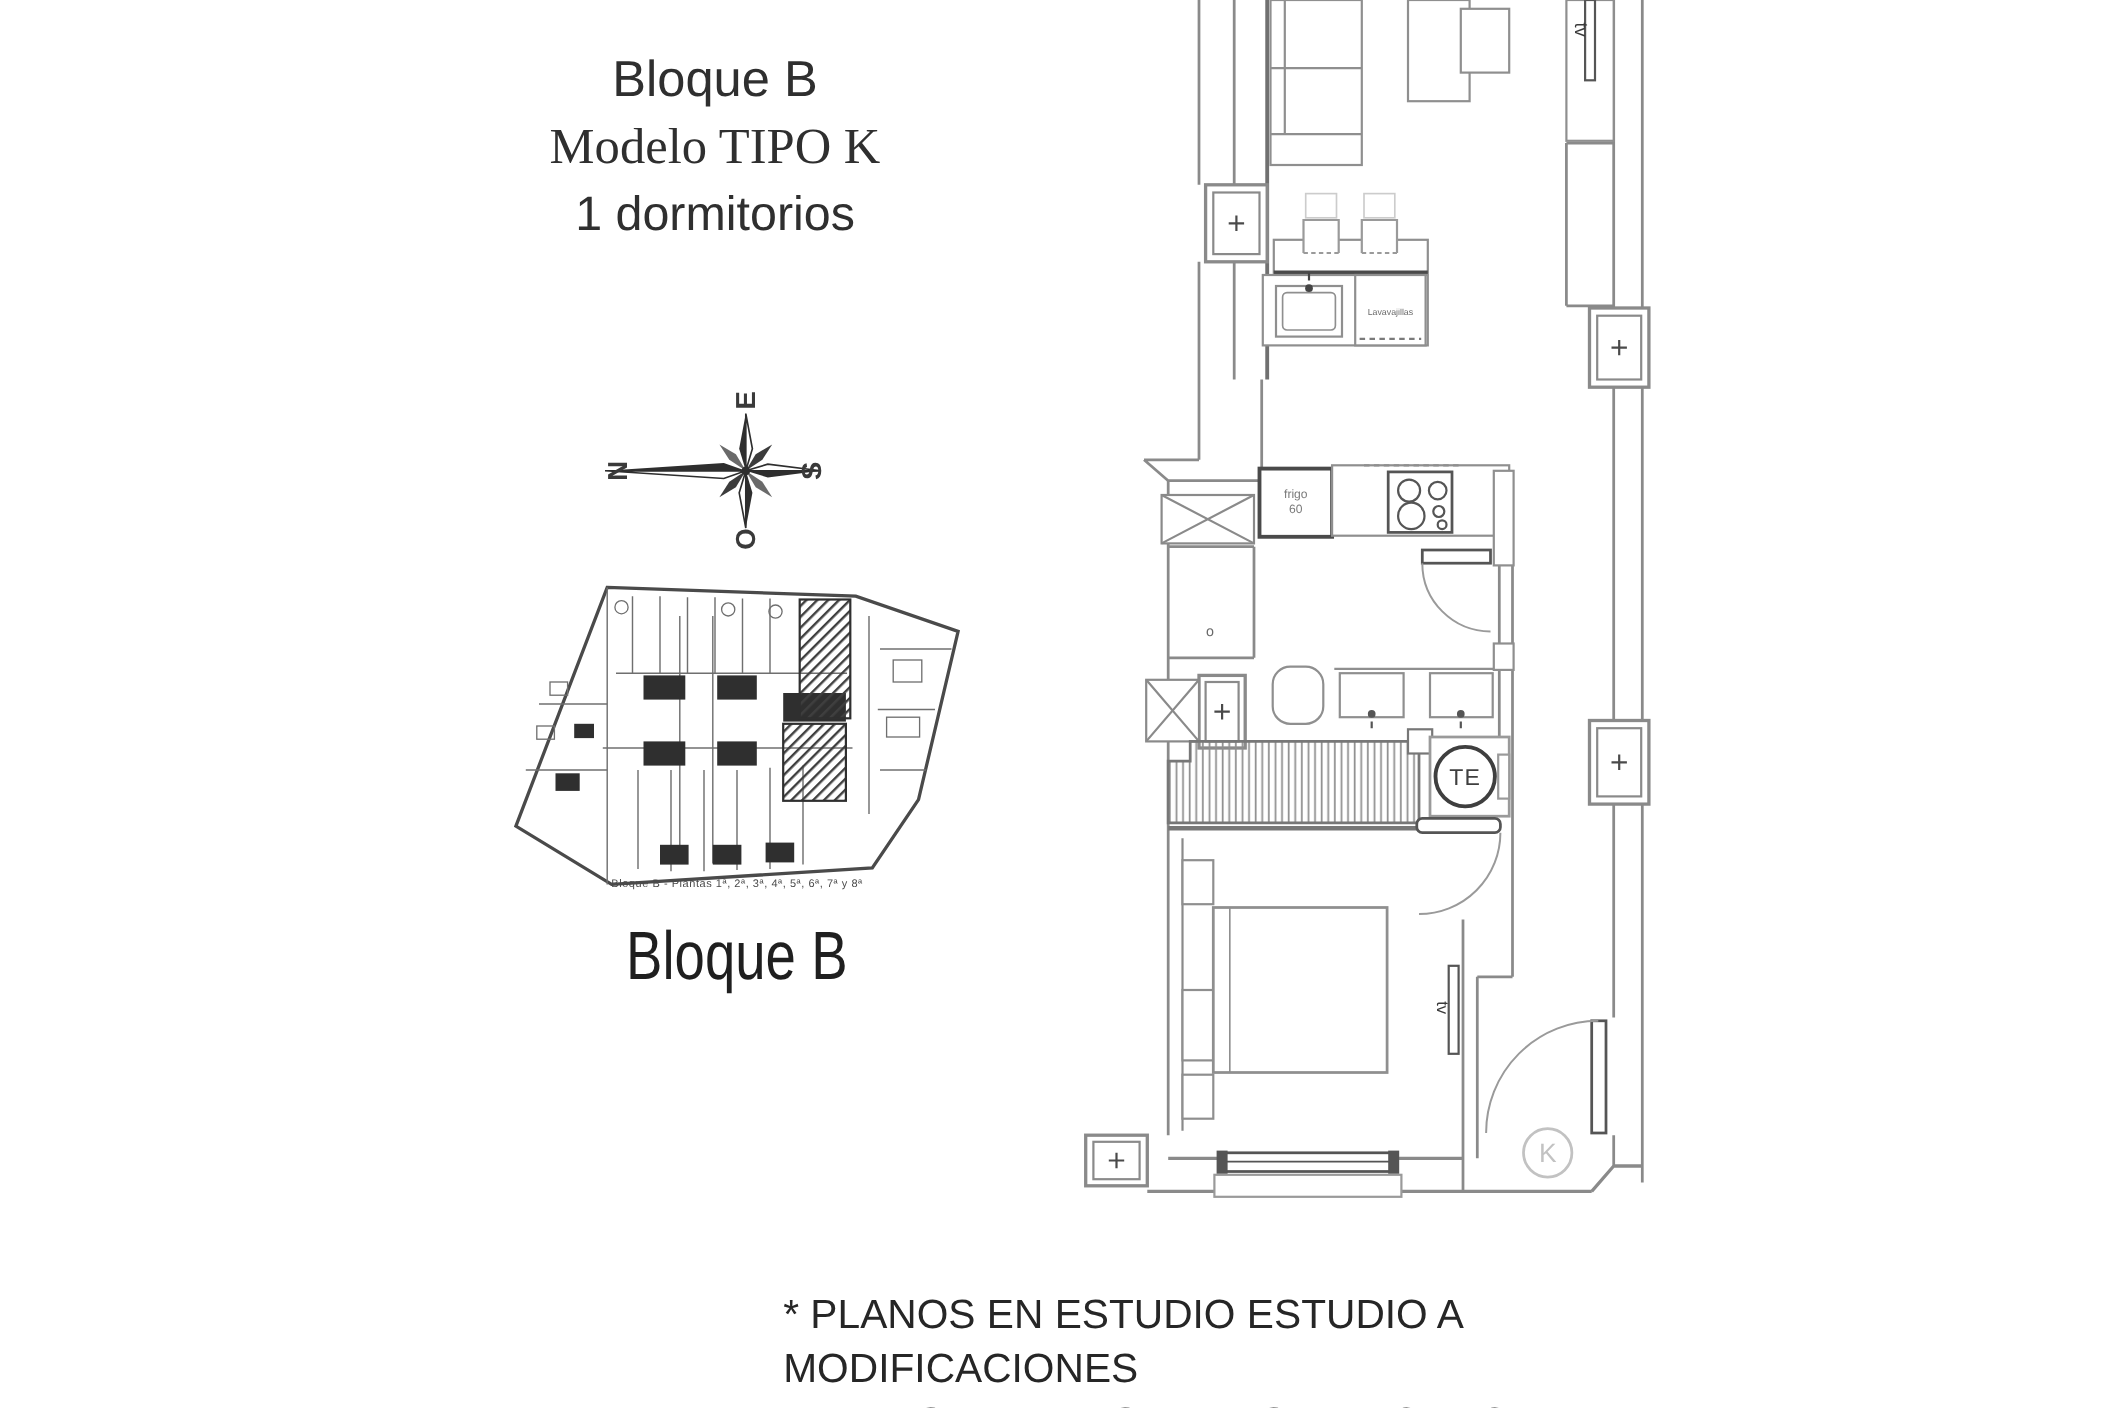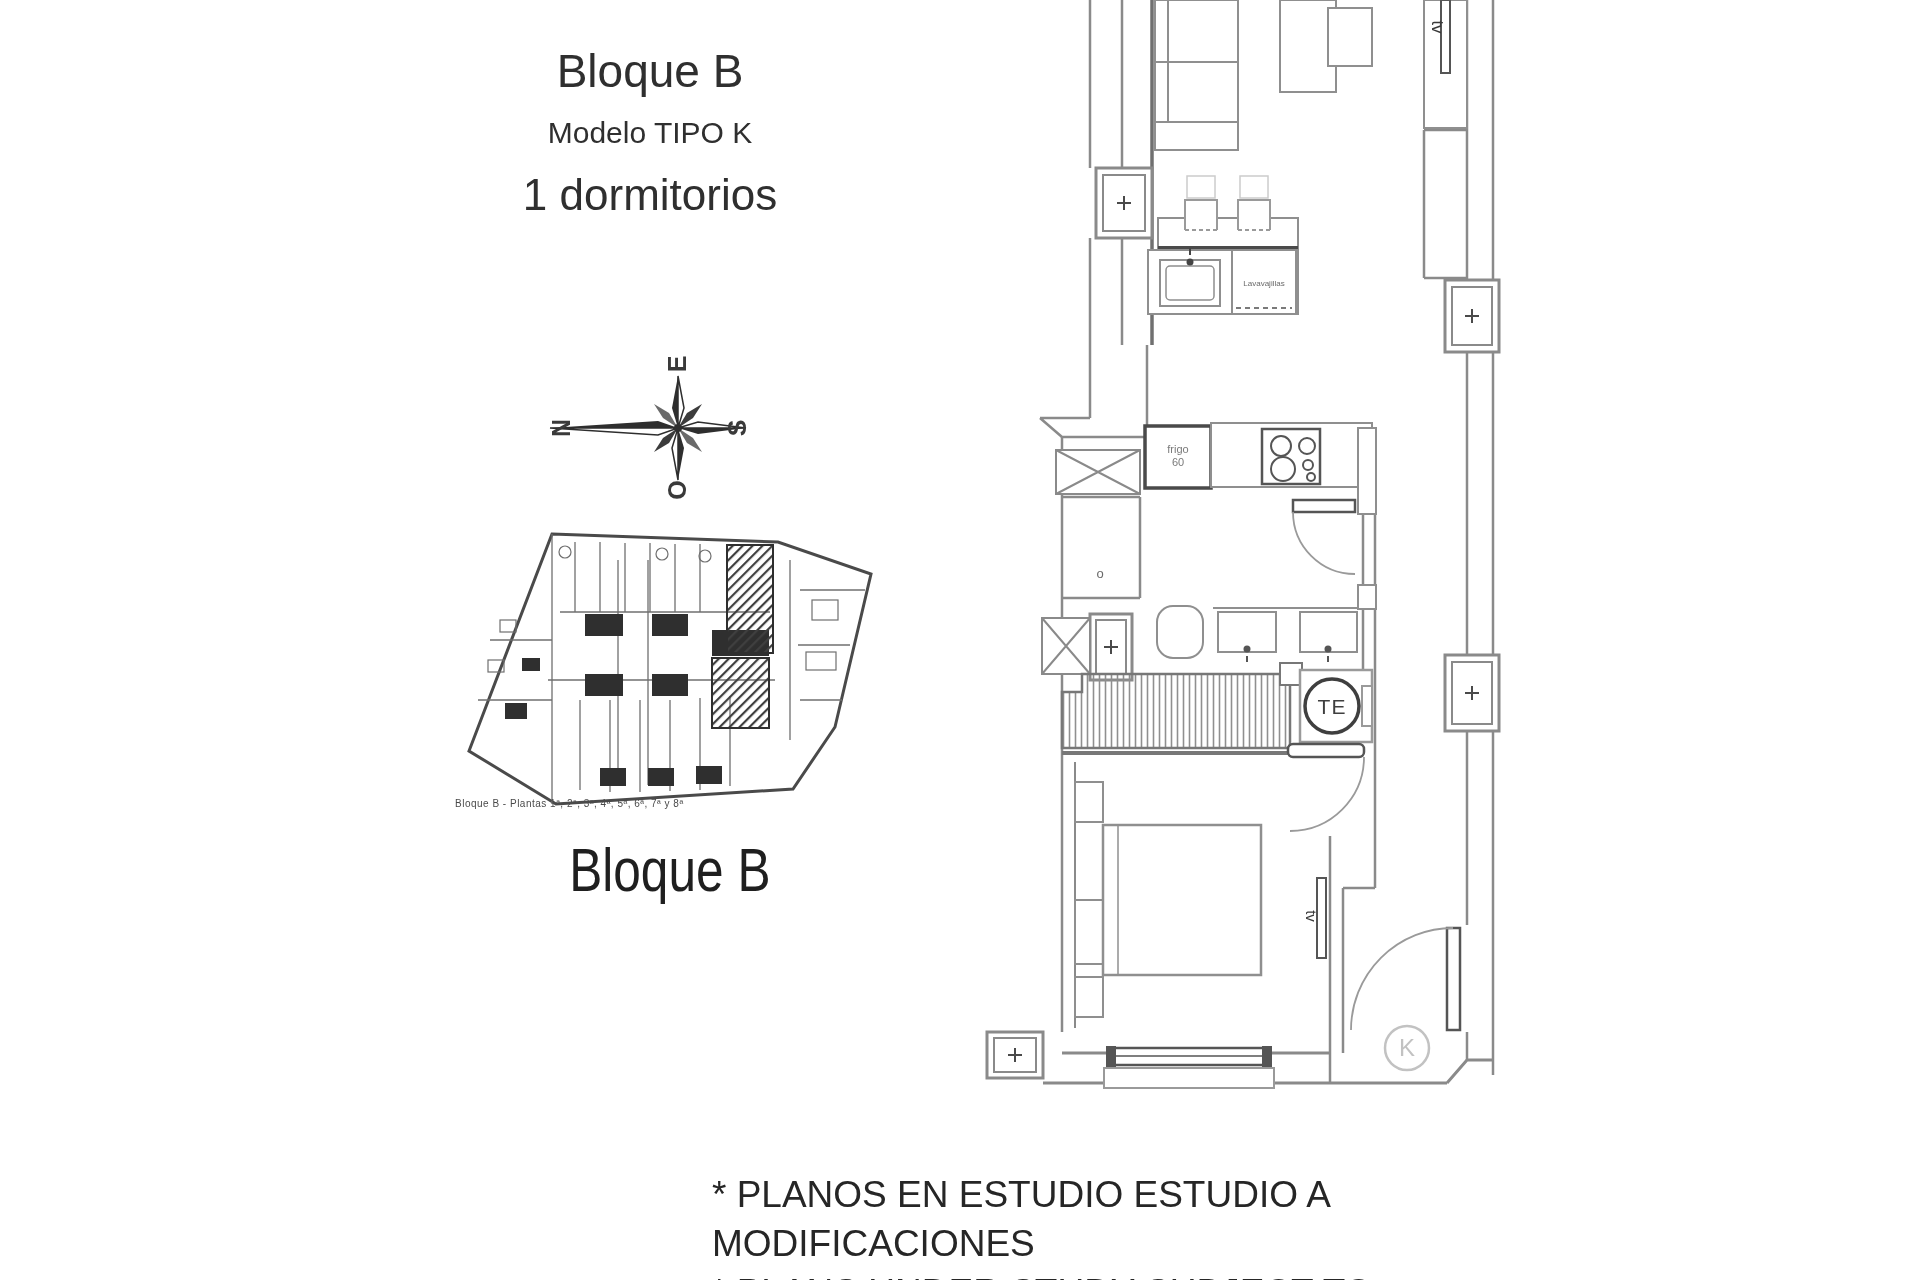--- a/index.html
+++ b/index.html
@@ -1,23 +1,23 @@
 <!DOCTYPE html>
 <html><head>
 <meta charset="utf-8">
 <style>
   html,body{margin:0;padding:0;background:#ffffff;}
   body{width:1920px;height:1280px;position:relative;overflow:hidden;
        font-family:"Liberation Sans", sans-serif;color:#2f2f2f;}
   .abs{position:absolute;}
   .header-block{left:370px;top:40px;width:560px;text-align:center;line-height:62px;}
   .header-block .l1{font-size:46px;}
-  .header-block .l2{font-size:30px;}
+  .header-block .l2{font-size:46px;font-family:Liberation Serif, serif;}
   .header-block .l3{font-size:44px;}
-  .mini-caption{left:455px;top:798px;width:430px;text-align:left;
+  .mini-caption{left:455px;top:798px;width:430px;text-align:center;
                 font-size:10px;color:#4a4a4a;letter-spacing:.5px;}
   .mini-title{left:455px;top:834px;width:430px;text-align:center;font-size:62px;color:#1f1f1f;}
   .mini-title span{display:inline-block;transform:scaleX(.8);transform-origin:center;}
   .footer-block{left:712px;top:1170px;width:900px;font-size:37px;line-height:49px;color:#262626;}
   svg text{font-family:"Liberation Sans", sans-serif;}
 </style>
 </head>
 <body>
 
 <div class="abs header-block">

